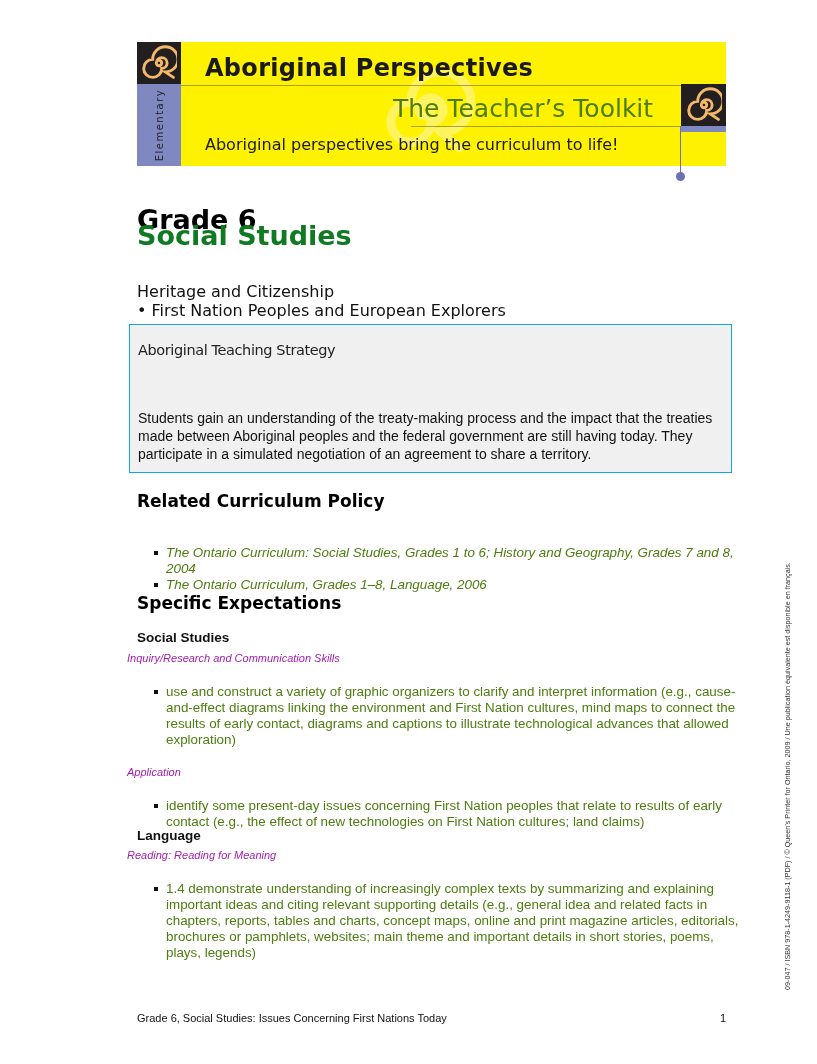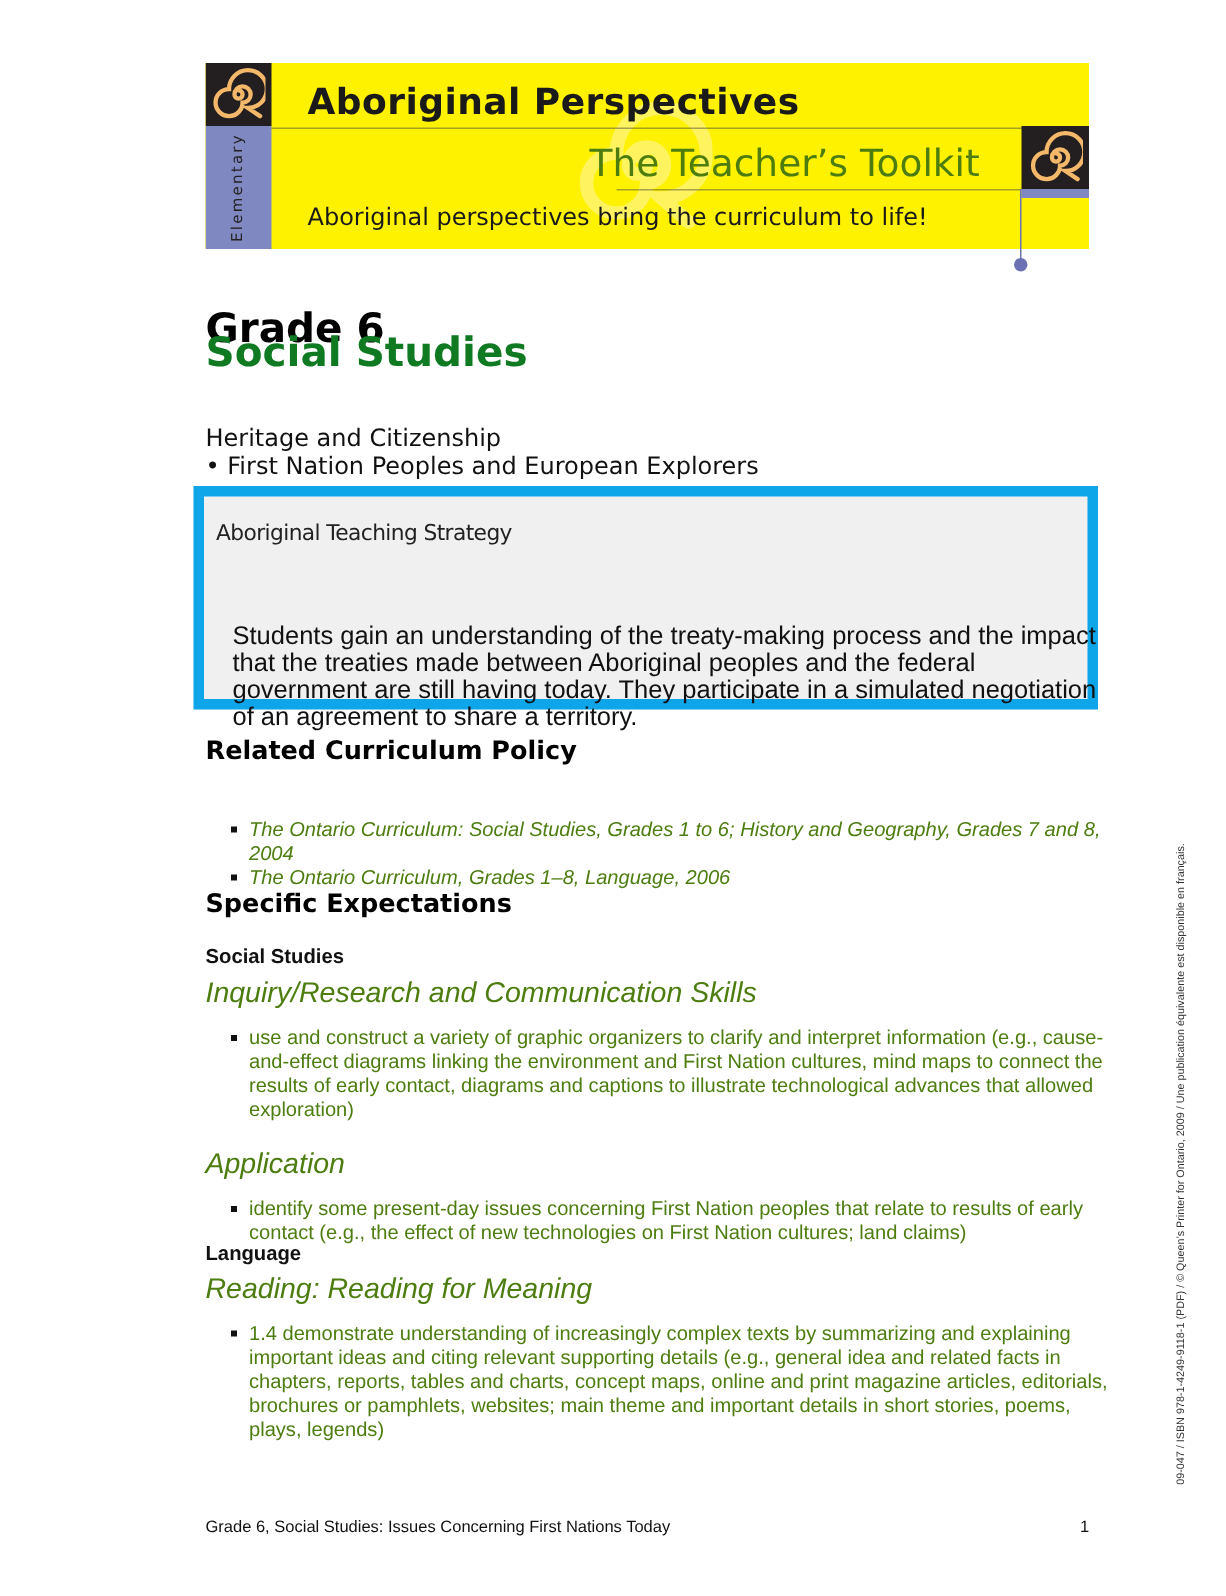--- a/index.html
+++ b/index.html
@@ -22,33 +22,33 @@
   .banner .logo-stripe-right { position: absolute; left: 544px; top: 84px; width: 45px; height: 6px; background: #8088c2; }
   .pin-line { position: absolute; left: 680px; top: 126px; width: 1px; height: 49px; background: #6b71b3; }
   .pin-dot { position: absolute; left: 676px; top: 172px; width: 9px; height: 9px; border-radius: 50%; background: #6b71b3; }
 
   
   .grade { position: absolute; left: 137px; top: 184px; font-size: 27px; font-weight: bold; color: #000; font-family: "DejaVu Sans", sans-serif; margin-top: 20px; }
   .subject { position: absolute; left: 137px; top: 220px; font-size: 27px; font-weight: bold; color: #0f7a22; font-family: "DejaVu Sans", sans-serif; }
   .strand { position: absolute; left: 137px; top: 270px; font-size: 16px; color: #111; font-family: "DejaVu Sans", sans-serif; line-height: 19px; margin-top: 12px; }
 
   
-  .strategy { position: absolute; left: 129px; top: 324px; width: 603px; height: 149px; background: #f0f0f0; border: 7px solid #0ea5e9; box-sizing: border-box; }
+  .strategy { position: absolute; left: 129px; top: 324px; width: 603px; height: 149px; background: #f0f0f0; border: 1px solid #0ea5e9; box-sizing: border-box; }
   .strategy .label { position: absolute; left: 8px; top: 17px; font-size: 14.5px; color: #222; font-family: "DejaVu Sans", sans-serif; letter-spacing: -0.4px; }
   .strategy .title { position: absolute; left: 7px; top: 37px; font-size: 26px; font-weight: bold; color: #000; font-family: "DejaVu Sans", sans-serif; letter-spacing: -0.2px; }
-  .strategy .desc { position: absolute; left: 8px; top: 84px; width: 585px; font-size: 17px; line-height: 18px; color: #111; margin-left: 11px; }
+  .strategy .desc { position: absolute; left: 8px; top: 84px; width: 585px; font-size: 14px; line-height: 18px; color: #111; }
 
   
   .h2 { position: absolute; left: 137px; font-size: 17px; font-weight: bold; color: #000; font-family: "DejaVu Sans", sans-serif; }
   .list { position: absolute; left: 137px; width: 590px; margin: 16px; padding: 0; list-style: none; font-size: 13.4px; line-height: 16px; color: #4d7c0f; }
   .list li { position: relative; padding-left: 13px; }
   .list li::before { content: ""; position: absolute; left: 1px; top: 6px; width: 4px; height: 4px; background: #111; }
   .list.italic li { font-style: italic; }
   .h3 { position: absolute; left: 137px; font-size: 13.5px; font-weight: bold; color: #111; }
-  .sub { position: absolute; left: 137px; font-size: 19px; font-style: italic; color: #4d7c0f; }
+  .sub { position: absolute; left: 127px; font-size: 11px; font-style: italic; color: #a21caf; }
 
   
   .footer-left { position: absolute; left: 137px; top: 1012px; font-size: 11px; color: #111; }
   .footer-page { position: absolute; left: 720px; top: 1012px; font-size: 11px; color: #111; }
   .side-text { position: absolute; left: 787px; top: 776px; transform: translate(-50%, -50%) rotate(-90deg); font-size: 7.2px; color: #333; white-space: nowrap; }
 </style>
 </head>
 <body>
 
 <div class="banner">

